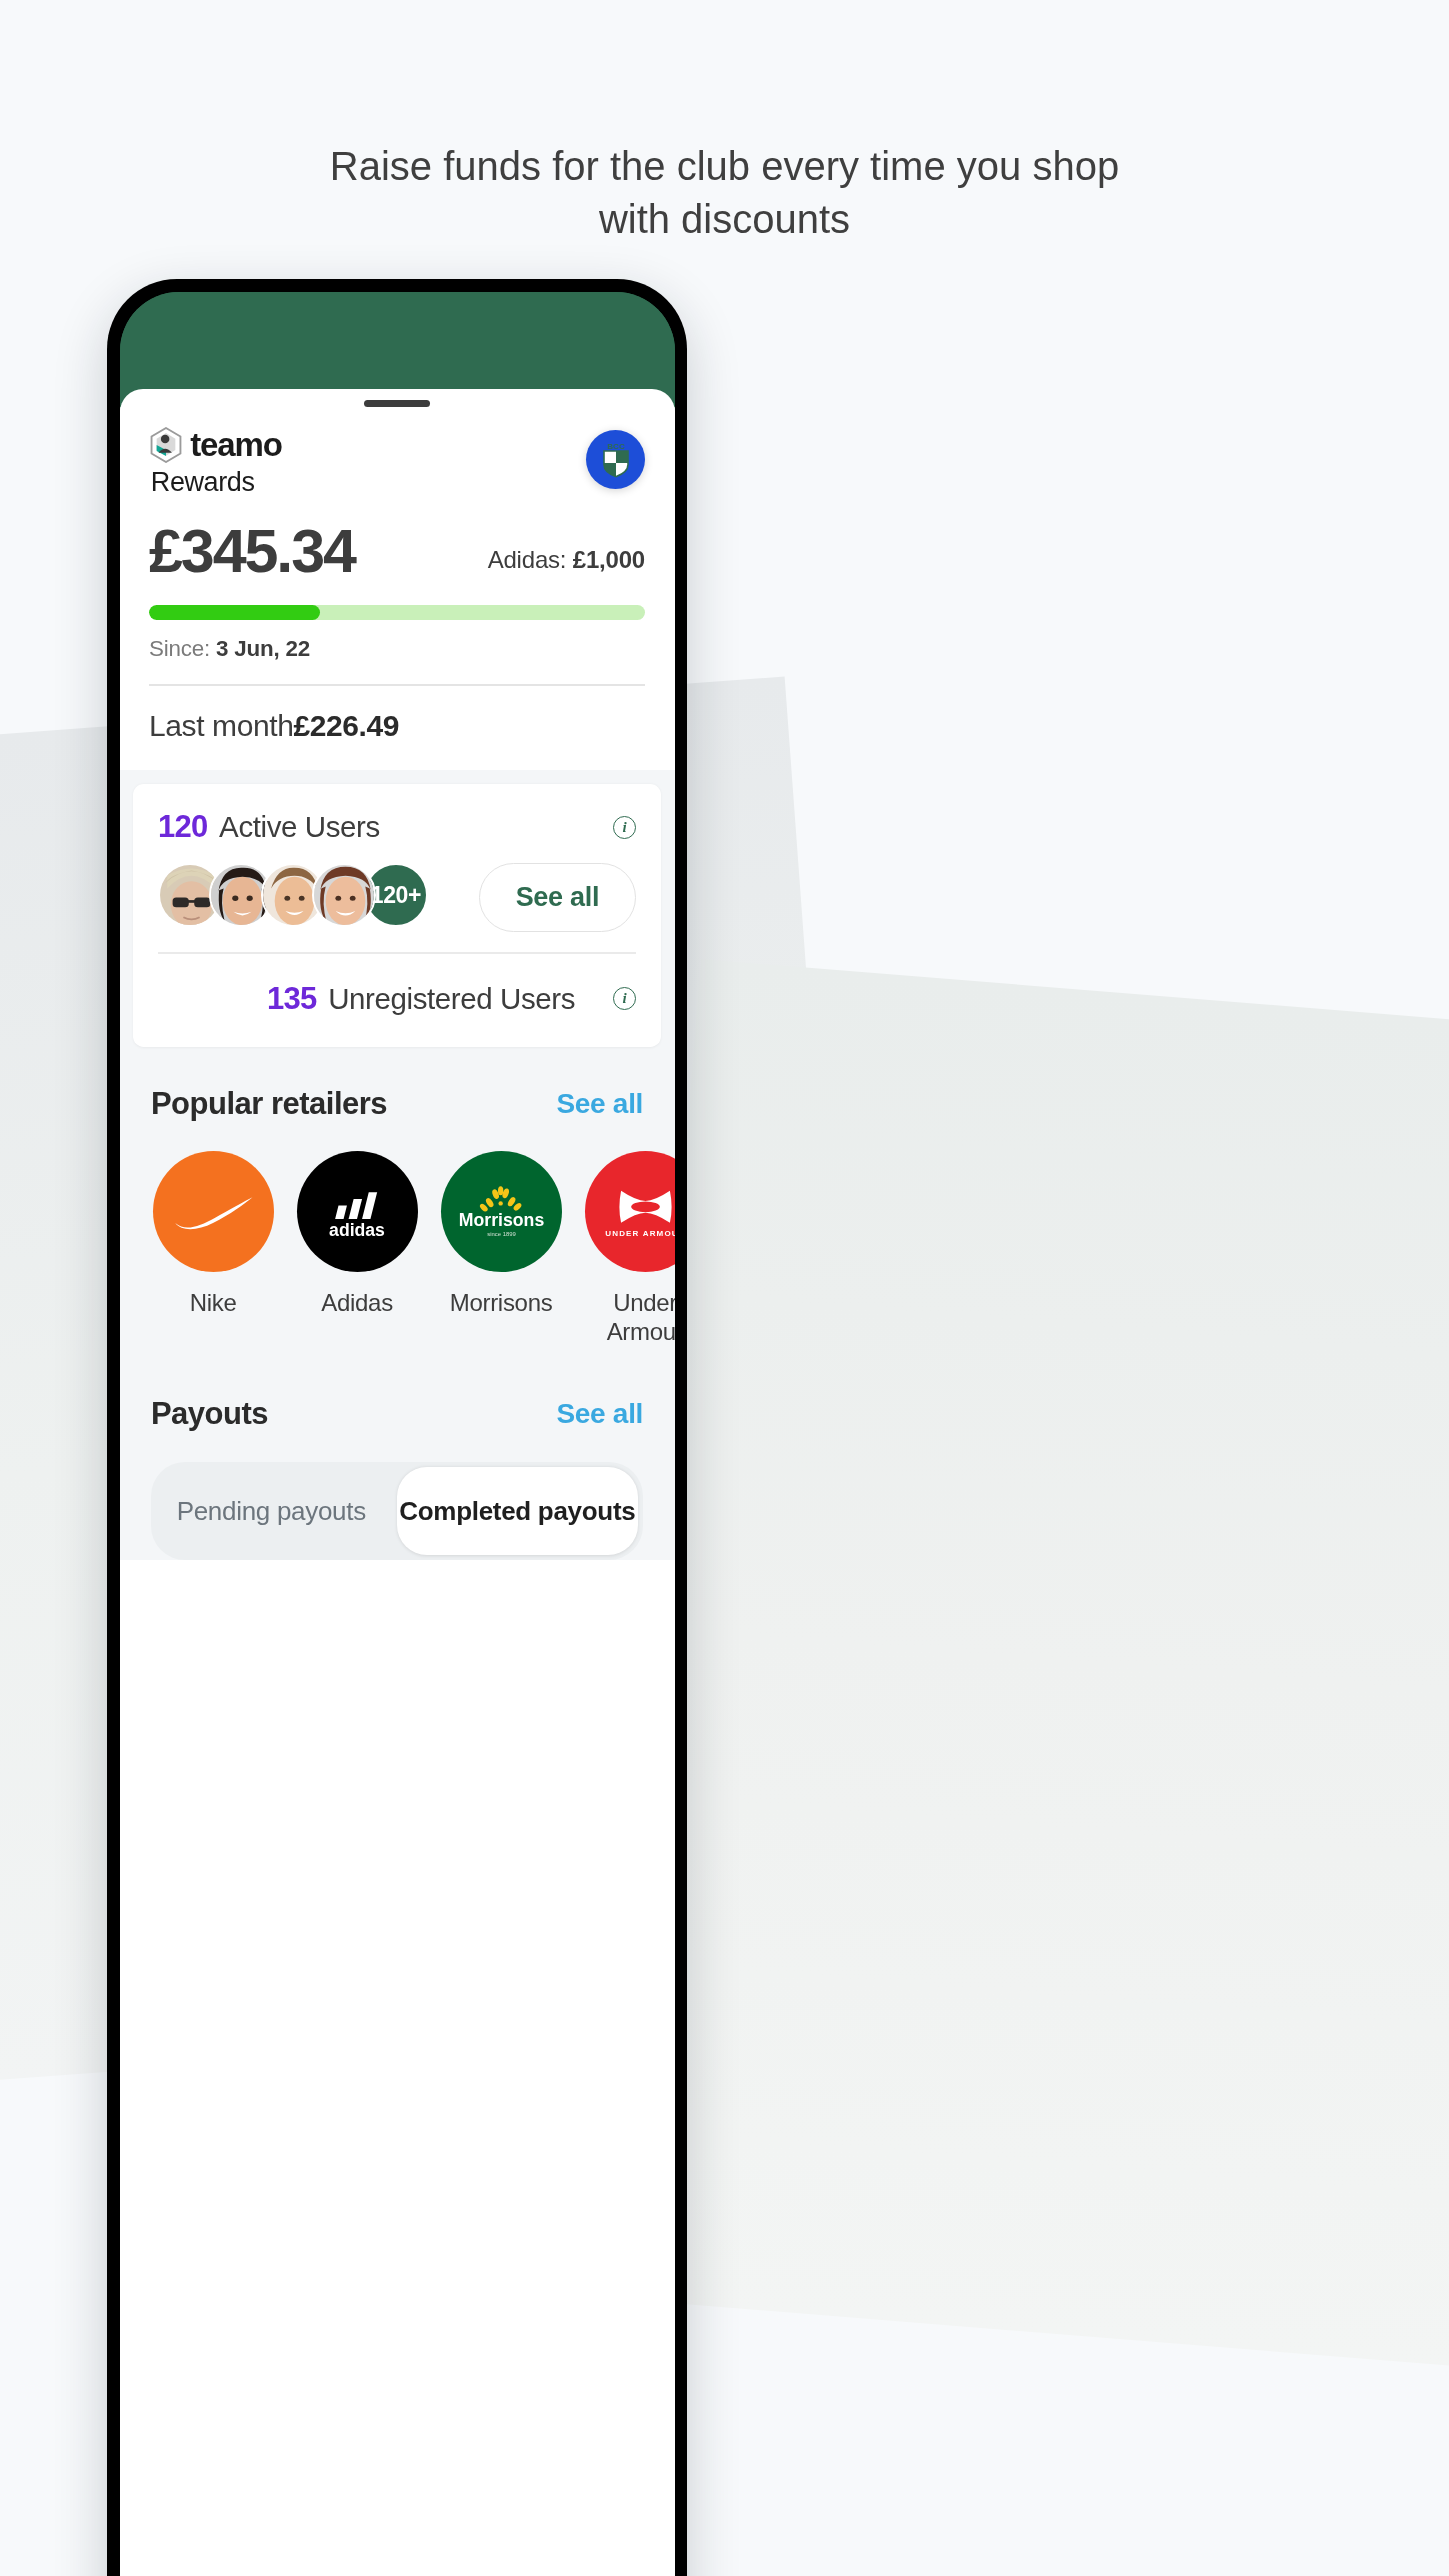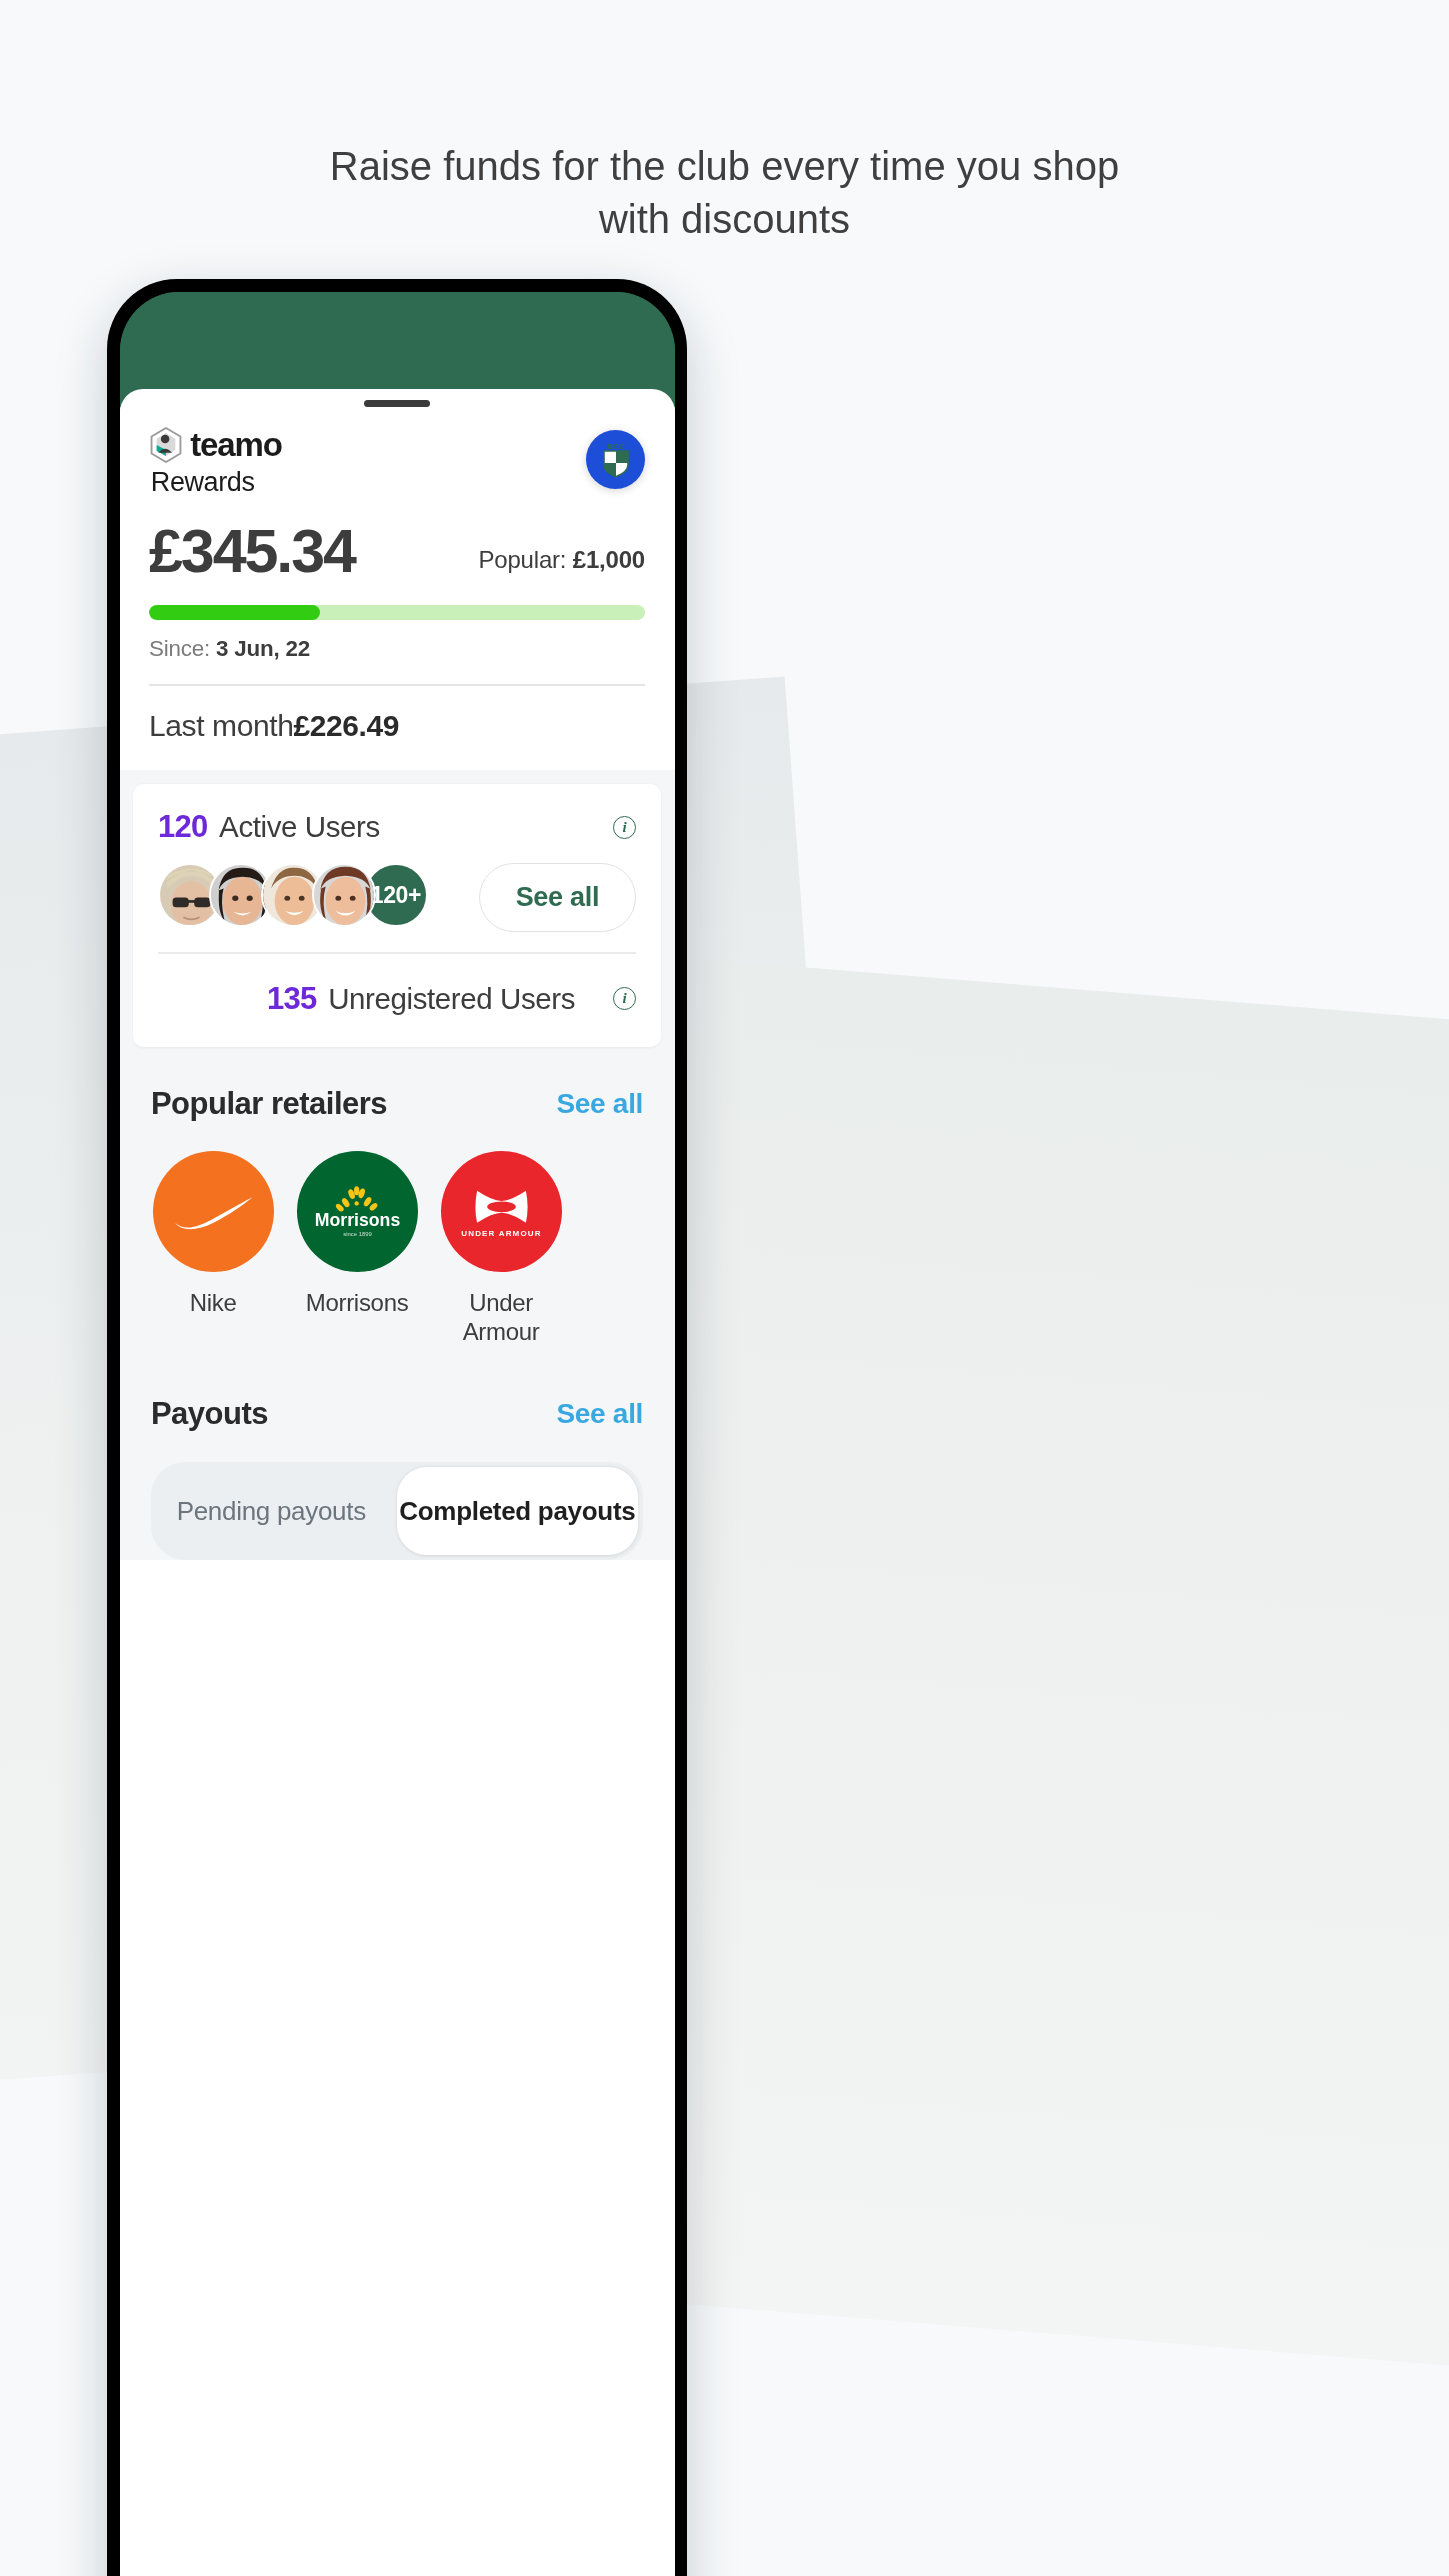--- a/index.html
+++ b/index.html
@@ -295,21 +295,21 @@
                 <path d="M6 14 H38 V32 Q38 43 22 48 Q6 43 6 32 Z" fill="#2f6b50"></path>
                 <path d="M8 16 H22 V30 H8 Z" fill="#ffffff"></path>
                 <path d="M22 30 H36 V32 Q36 41 22 46 Z" fill="#ffffff"></path>
               </svg>
             </div>
           </div>
 
           <div class="balance-row">
             <div class="balance-amount">£345.34</div>
             <div class="target">
-              <span>Popular: </span><b>£1,000</b>
+              <span>Adidas: </span><b>£1,000</b>
             </div>
           </div>
 
           <div class="progress-track">
             <div class="progress-fill" id="progress-fill" style="width: 34.5%;"></div>
           </div>
 
           <div class="since">
             <span>Since: </span><b>3 Jun, 22</b>
           </div>
@@ -406,20 +406,33 @@
 
             <div class="retailer">
               <div class="retailer-logo" style="background:#f4711f">
                 <svg viewBox="0 0 100 44" width="86" height="38">
                   <path d="M6 36 C18 46 34 40 52 30 C70 20 86 11 96 6 C86 14 70 26 50 36 C32 45 14 46 6 36 Z" fill="#fff"></path>
                 </svg>
               </div>
               <div class="retailer-name">Nike</div>
             </div>
 
+            <div class="retailer">
+              <div class="retailer-logo" style="background:#000000">
+                <svg viewBox="0 0 100 74" width="84" height="63">
+                  <g fill="#fff">
+                    <polygon points="24,46 34,46 38,30 28,30"></polygon>
+                    <polygon points="40,46 50,46 56,22 46,22"></polygon>
+                    <polygon points="56,46 66,46 74,14 64,14"></polygon>
+                  </g>
+                  <text x="50" y="66" font-size="21" font-weight="bold" fill="#fff" text-anchor="middle" font-family="Liberation Sans, sans-serif">adidas</text>
+                </svg>
+              </div>
+              <div class="retailer-name">Adidas</div>
+            </div>
 
             <div class="retailer">
               <div class="retailer-logo" style="background:#00652e">
                 <svg viewBox="0 0 110 76" width="93" height="64">
                   <g fill="#f5c518">
                     <ellipse cx="48" cy="18" rx="3.4" ry="6" transform="rotate(-22 48 18)"></ellipse>
                     <ellipse cx="60" cy="17" rx="3.4" ry="6" transform="rotate(20 60 17)"></ellipse>
                     <ellipse cx="41" cy="28" rx="3.4" ry="6" transform="rotate(-34 41 28)"></ellipse>
                     <ellipse cx="67" cy="27" rx="3.4" ry="6" transform="rotate(34 67 27)"></ellipse>
                     <ellipse cx="54" cy="14" rx="3.2" ry="5.4"></ellipse>

